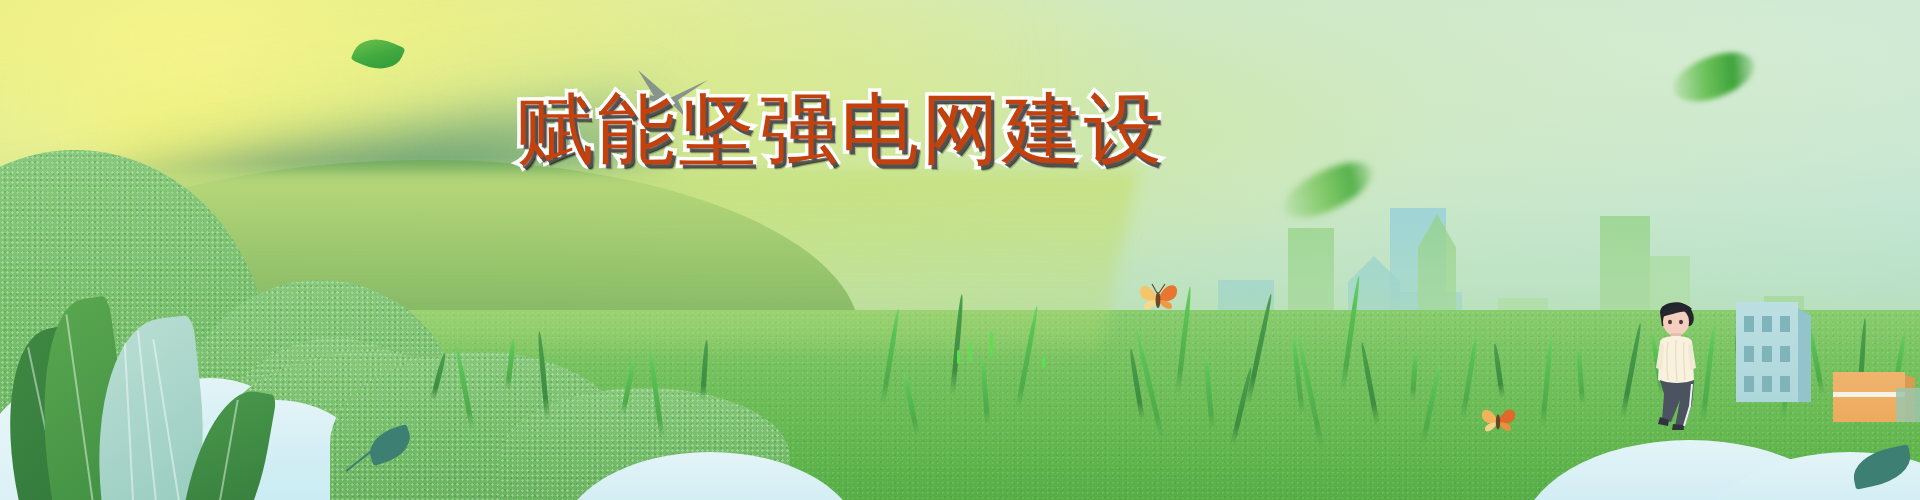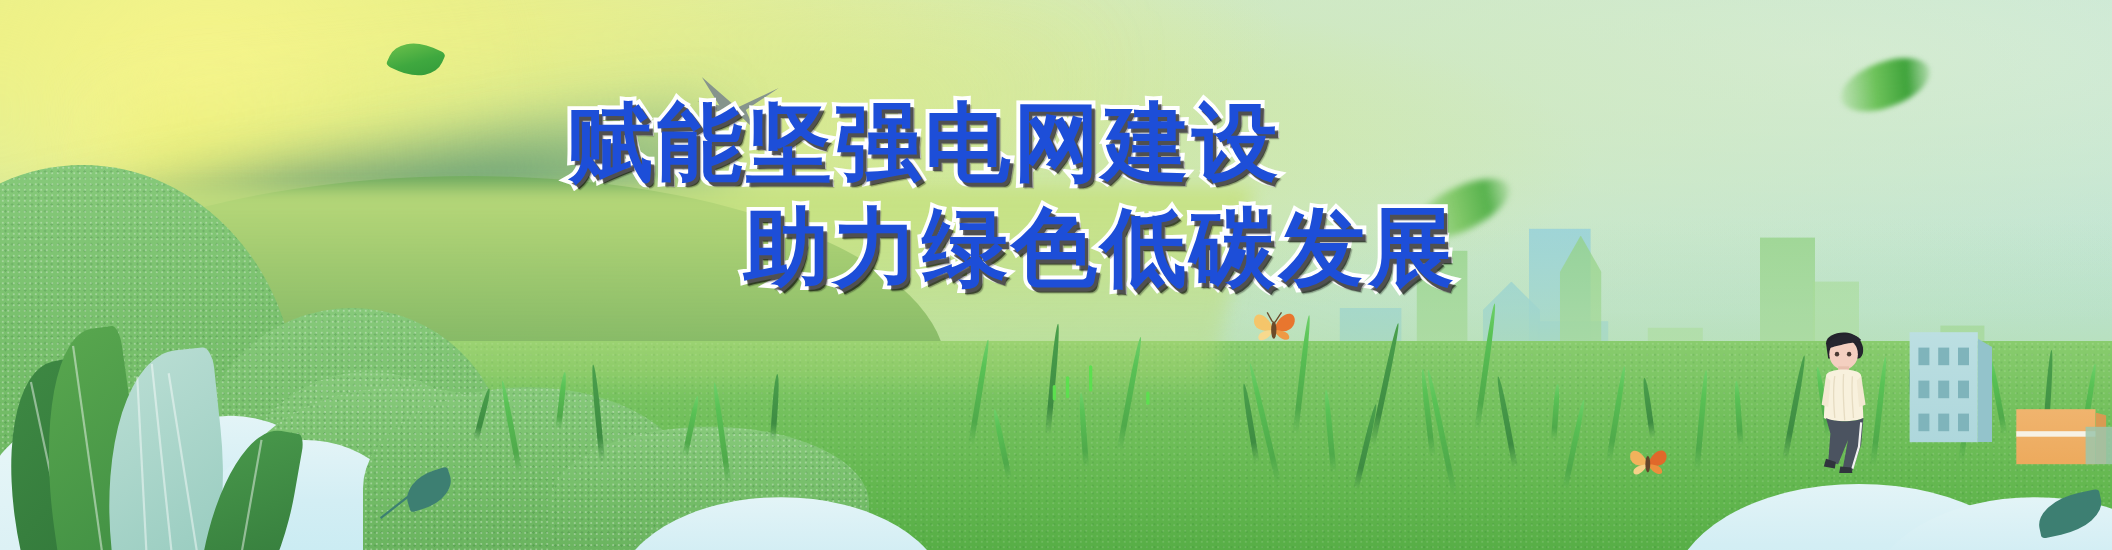--- a/index.html
+++ b/index.html
@@ -137,22 +137,22 @@
   }
   .blade.dark{background:linear-gradient(to top, rgba(40,110,45,0) 0%, #3e8c42 25%, #4aa04c 100%);}
 
   
   .title-wrap{
     position:absolute; left:0; top:0; width:1920px; height:500px;
     pointer-events:none;
   }
   .title-line{
     position:absolute;
-    color:#1d4ed8;
-    font-weight:bold;
+    color:#c2410c;
+    font-weight:normal;
     letter-spacing:.04em;
     white-space:nowrap;
     -webkit-text-stroke:7px #ffffff;
     paint-order:stroke fill;
     text-shadow:
        3px 4px 0 rgba(0,0,0,.55),
        4px 5px 1px rgba(0,0,0,.30);
     pointer-events:auto;
   }
   #title1{ left:516px; top:78px; font-size:78px; }
@@ -409,17 +409,16 @@
   <svg class="butterfly" style="left:1478px; top:402px; width:40px; height:38px;" viewBox="0 0 40 38">
     <path d="M20 20 C14 5 3 5 4 14 C5 21 13 23 20 20 Z" fill="#f2b25c"></path>
     <path d="M20 20 C26 4 38 5 37 14 C36 22 27 23 20 20 Z" fill="#e0682a"></path>
     <path d="M20 20 C15 30 6 32 7 26 C8 22 15 20 20 20 Z" fill="#f6d189"></path>
     <path d="M20 20 C25 30 34 31 33 26 C32 21 25 20 20 20 Z" fill="#ec8f3d"></path>
     <ellipse cx="20" cy="20" rx="2.2" ry="7.5" fill="#64452a"></ellipse>
   </svg>
 
   <div class="title-wrap">
     <div class="title-line" id="title1">赋能坚强电网建设</div>
-    <div class="title-line" id="title2">助力绿色低碳发展</div>
   </div>
 
 
 </div>
 
 </body></html>

